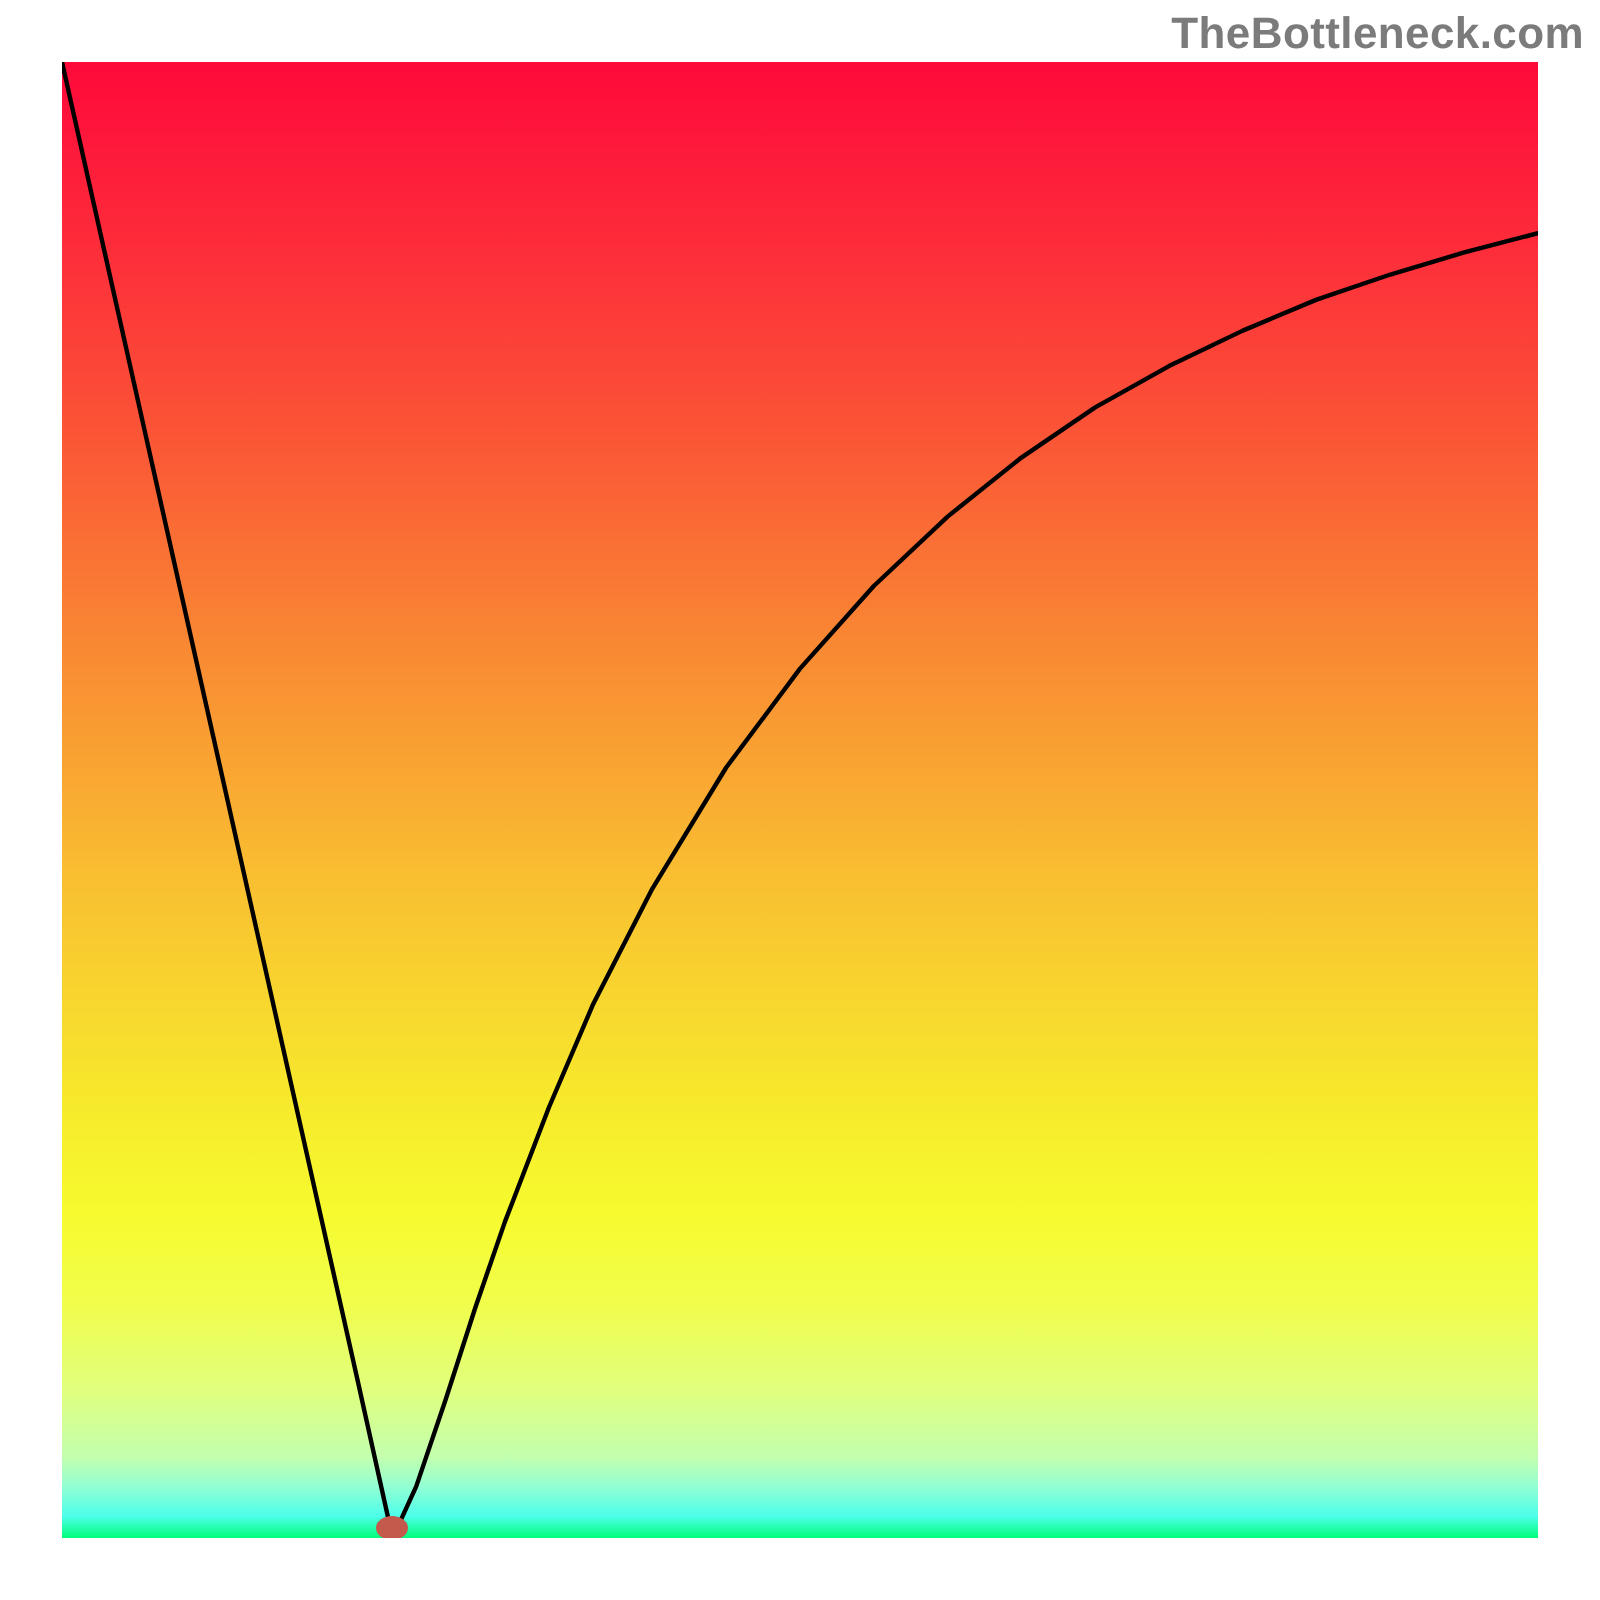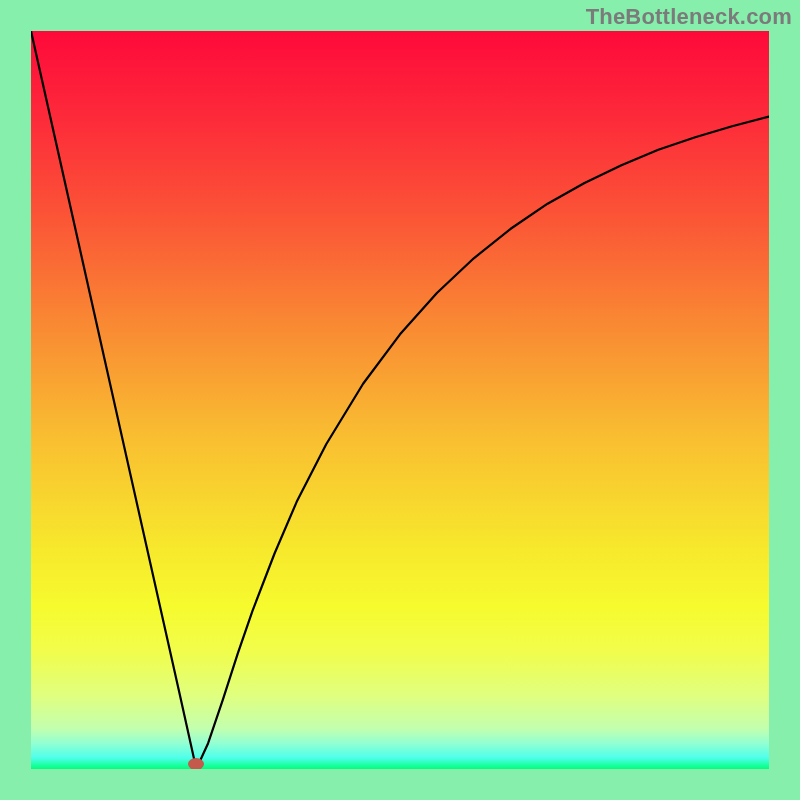--- a/index.html
+++ b/index.html
@@ -9,21 +9,21 @@
     height: 800px;
     background: #000;
     overflow: hidden;
   }
   .frame {
     position: absolute;
     left: 0;
     top: 0;
     width: 800px;
     height: 800px;
-    background: #86efac;
+    background: #ffffff;
   }
   .plot-area {
     position: absolute;
     left: 31px;
     top: 31px;
     width: 738px;
     height: 738px;
     overflow: hidden;
   }
   .gradient {

